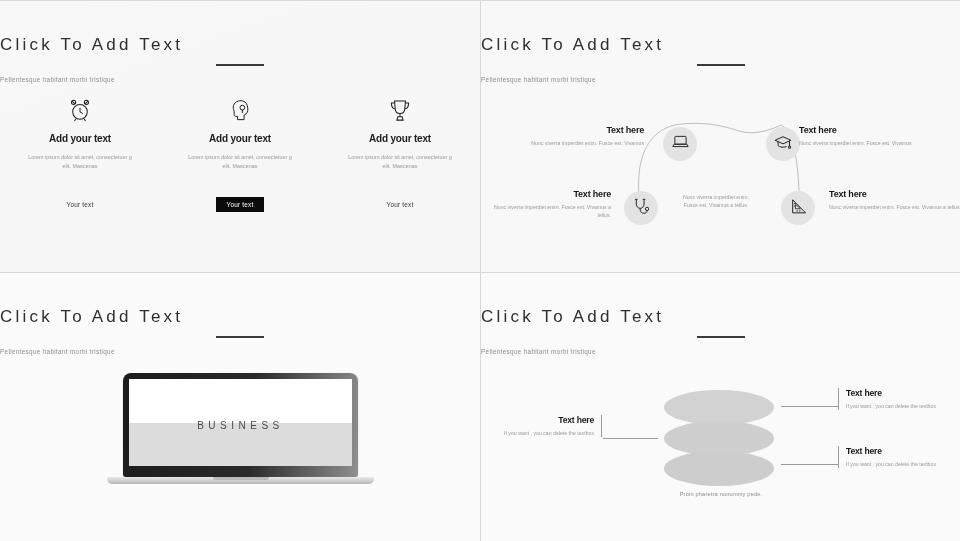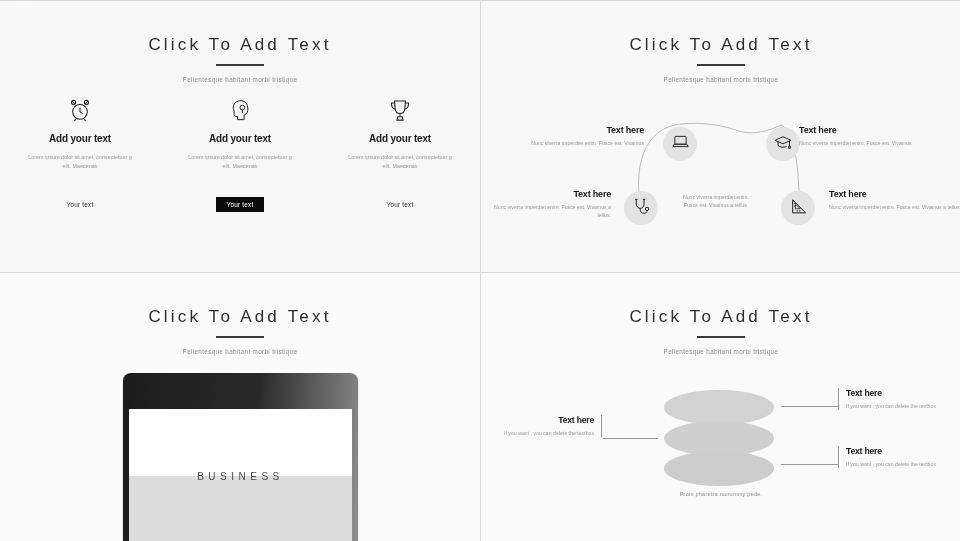--- a/index.html
+++ b/index.html
@@ -22,21 +22,21 @@
     position: relative;
     background: #f7f7f7;
     overflow: hidden;
   }
   .slide.q1 { background: linear-gradient(160deg,#f8f8f9 0%, #f6f6f7 100%); }
   .slide.q2 { background: #f8f8f9; }
   .slide.q3 { background: #fbfbfb; }
   .slide.q4 { background: #fafafa; }
 
   
-  .s-head { position:absolute; left:0; right:0; top:0; text-align:center; }
+  .s-head { position:absolute; left:0; right:0; top:0; text-align:left; }
   .s-title {
     font-size: 17px;
     letter-spacing: 3.2px;
     color: #2e2e2e;
     font-weight: 400;
     margin-top: 34px;
     font-family: "Liberation Sans", sans-serif;
   }
   .s-rule {
     width: 48px; height: 1.6px; background: #3a3a3a;
@@ -86,21 +86,21 @@
     color:#9a9a9c; width:70px;
   }
 
   
   .laptop { position:absolute; left:123px; top:100px; width:235px; }
   .lt-lid {
     background:#111; border-radius:8px 8px 3px 3px; padding:6px 6px 9px 6px;
     background: linear-gradient(95deg,#1c1c1c 0%, #2a2a2a 55%, #8f8f8f 100%);
     box-shadow: 0 1px 2px rgba(0,0,0,.18);
   }
-  .lt-screen { position:relative; height:132px; background:#fff; overflow:hidden;margin-top:30px; }
+  .lt-screen { position:relative; height:87px; background:#fff; overflow:hidden; }
   .lt-screen .band { position:absolute; left:0; right:0; bottom:0; height:49%; background:#dcdcdc; }
   .lt-screen .word {
     position:absolute; left:0; right:0; top:47%; text-align:center;
     font-size:10px; letter-spacing:4.5px; color:#4a4a4a;
   }
   .lt-chinband { text-align:center; font-size:2.4px; color:#666; letter-spacing:.6px; padding-top:2px;}
   .lt-base {
     height:7px; margin:0 -16px;
     background: linear-gradient(180deg,#e9e9e9 0%, #cfcfcf 55%, #b6b6b6 100%);
     border-radius: 1px 1px 5px 5px;

